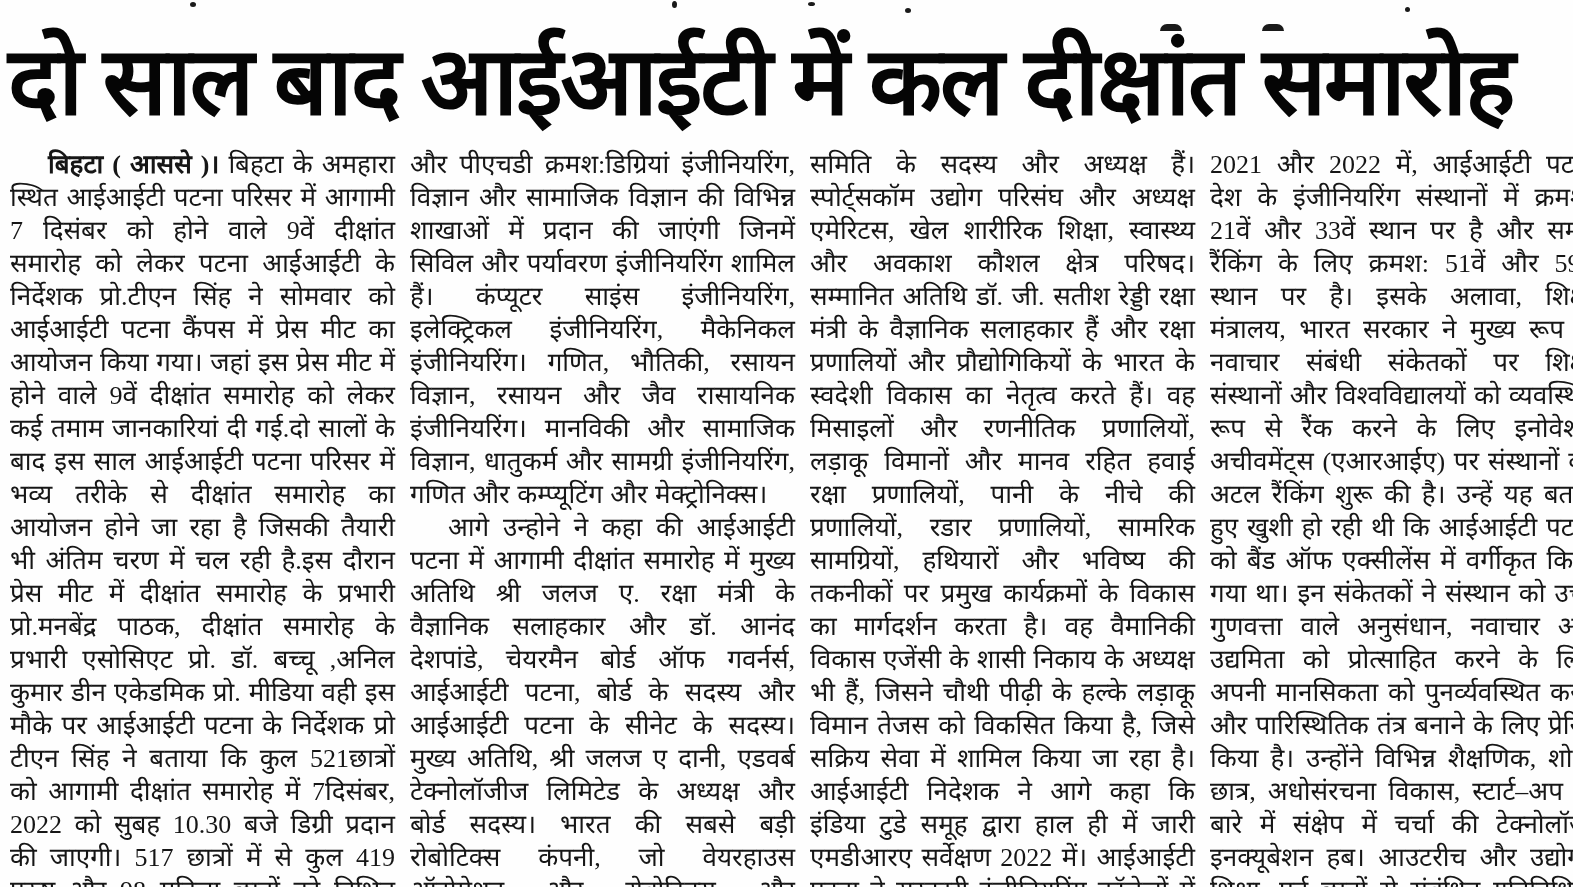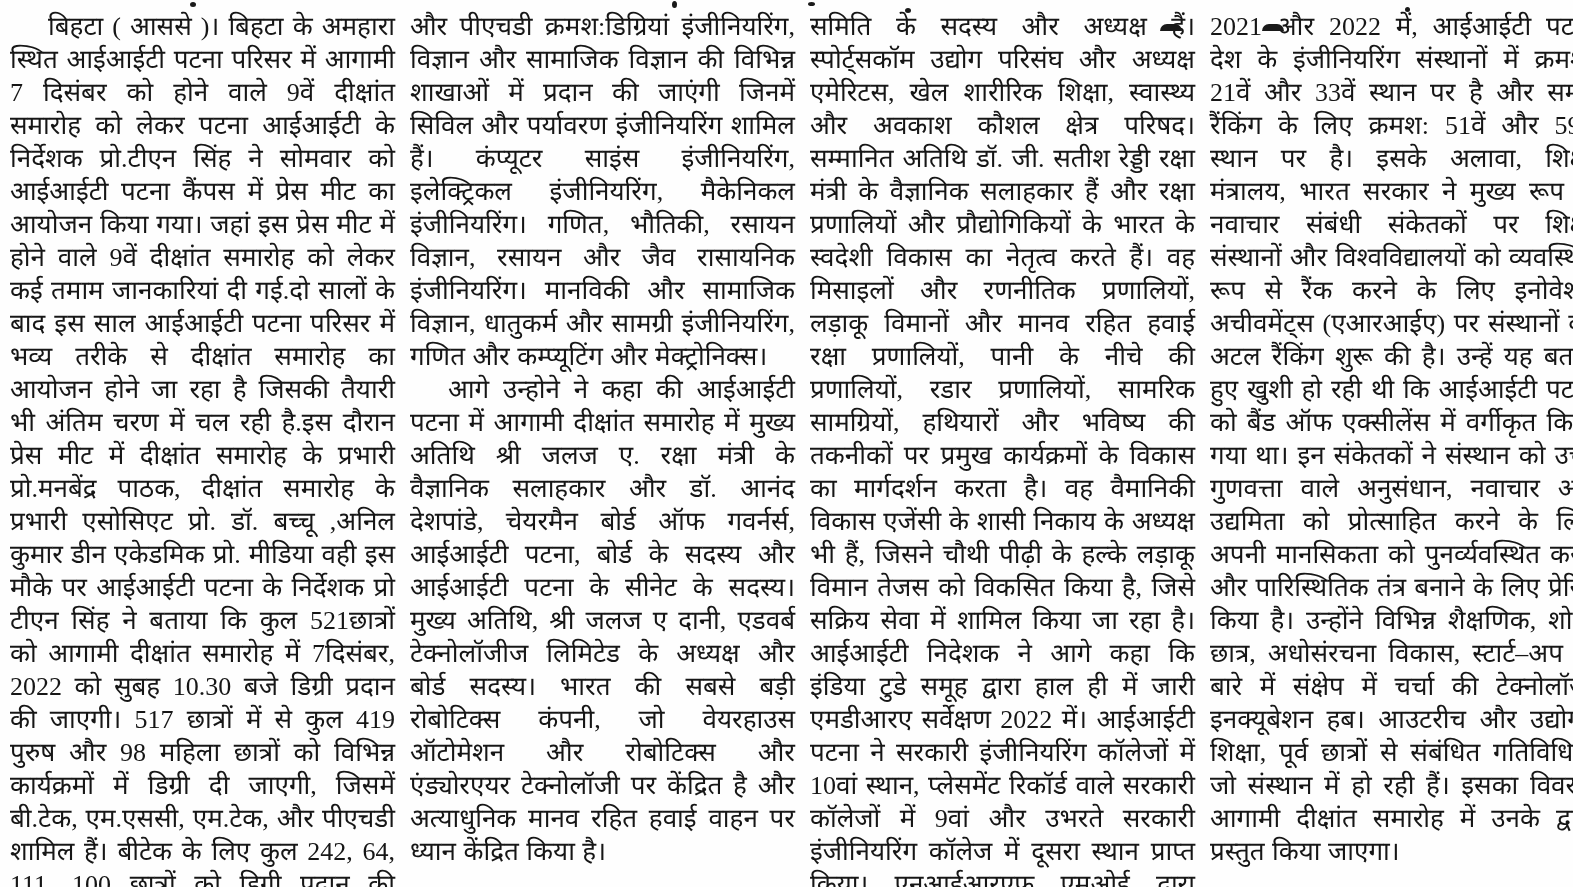--- a/index.html
+++ b/index.html
@@ -54,35 +54,36 @@
   .para {
     margin: 0;
     font-size: 26px;
     line-height: 33px;
     text-align: justify;
     text-justify: inter-word;
     word-spacing: 1px;
     color: #161616;
   }
   .para.indent { text-indent: 38px; }
-  .dateline { font-weight: normal; }
+  .dateline { font-weight: bold; }
 </style>
 </head>
 <body>
 
 <div class="page">
 
   <div class="speck s1"></div>
   <div class="speck s2"></div>
   <div class="speck s3"></div>
   <div class="speck s4"></div>
   <div class="speck s5"></div>
   <div class="speck s6"></div>
   <div class="speck s7"></div>
 
+  <h1 class="headline">दो साल बाद आईआईटी में कल दीक्षांत समारोह</h1>
 
   <div class="columns">
 
     <div class="col">
       <p class="para indent"><span class="dateline">बिहटा ( आससे )।</span> <span>बिहटा के अमहारा स्थित आईआईटी पटना परिसर में आगामी 7 दिसंबर को होने वाले 9वें दीक्षांत समारोह को लेकर पटना आईआईटी के निर्देशक प्रो.टीएन सिंह ने सोमवार को आईआईटी पटना कैंपस में प्रेस मीट का आयोजन किया गया। जहां इस प्रेस मीट में होने वाले 9वें दीक्षांत समारोह को लेकर कई तमाम जानकारियां दी गई.दो सालों के बाद इस साल आईआईटी पटना परिसर में भव्य तरीके से दीक्षांत समारोह का आयोजन होने जा रहा है जिसकी तैयारी भी अंतिम चरण में चल रही है.इस दौरान प्रेस मीट में दीक्षांत समारोह के प्रभारी प्रो.मनबेंद्र पाठक, दीक्षांत समारोह के प्रभारी एसोसिएट प्रो. डॉ. बच्चू ,अनिल कुमार डीन एकेडमिक प्रो. मीडिया वही इस मौके पर आईआईटी पटना के निर्देशक प्रो टीएन सिंह ने बताया कि कुल 521छात्रों को आगामी दीक्षांत समारोह में 7दिसंबर, 2022 को सुबह 10.30 बजे डिग्री प्रदान की जाएगी। 517 छात्रों में से कुल 419 पुरुष और 98 महिला छात्रों को विभिन्न कार्यक्रमों में डिग्री दी जाएगी, जिसमें बी.टेक, एम.एससी, एम.टेक, और पीएचडी शामिल हैं। बीटेक के लिए कुल 242, 64, 111, 100 छात्रों को डिग्री प्रदान की जाएगी। एमएससी , एमटेक</span></p>
     </div>
 
     <div class="col">
       <p class="para">और पीएचडी क्रमश:डिग्रियां इंजीनियरिंग, विज्ञान और सामाजिक विज्ञान की विभिन्न शाखाओं में प्रदान की जाएंगी जिनमें सिविल और पर्यावरण इंजीनियरिंग शामिल हैं। कंप्यूटर साइंस इंजीनियरिंग, इलेक्ट्रिकल इंजीनियरिंग, मैकेनिकल इंजीनियरिंग। गणित, भौतिकी, रसायन विज्ञान, रसायन और जैव रासायनिक इंजीनियरिंग। मानविकी और सामाजिक विज्ञान, धातुकर्म और सामग्री इंजीनियरिंग, गणित और कम्प्यूटिंग और मेक्ट्रोनिक्स।</p>
       <p class="para indent">आगे उन्होने ने कहा की आईआईटी पटना में आगामी दीक्षांत समारोह में मुख्य अतिथि श्री जलज ए. रक्षा मंत्री के वैज्ञानिक सलाहकार और डॉ. आनंद देशपांडे, चेयरमैन बोर्ड ऑफ गवर्नर्स, आईआईटी पटना, बोर्ड के सदस्य और आईआईटी पटना के सीनेट के सदस्य। मुख्य अतिथि, श्री जलज ए दानी, एडवर्ब टेक्नोलॉजीज लिमिटेड के अध्यक्ष और बोर्ड सदस्य। भारत की सबसे बड़ी रोबोटिक्स कंपनी, जो वेयरहाउस ऑटोमेशन और रोबोटिक्स और एंड्योरएयर टेक्नोलॉजी पर केंद्रित है और अत्याधुनिक मानव रहित हवाई वाहन पर ध्यान केंद्रित किया है।</p>

